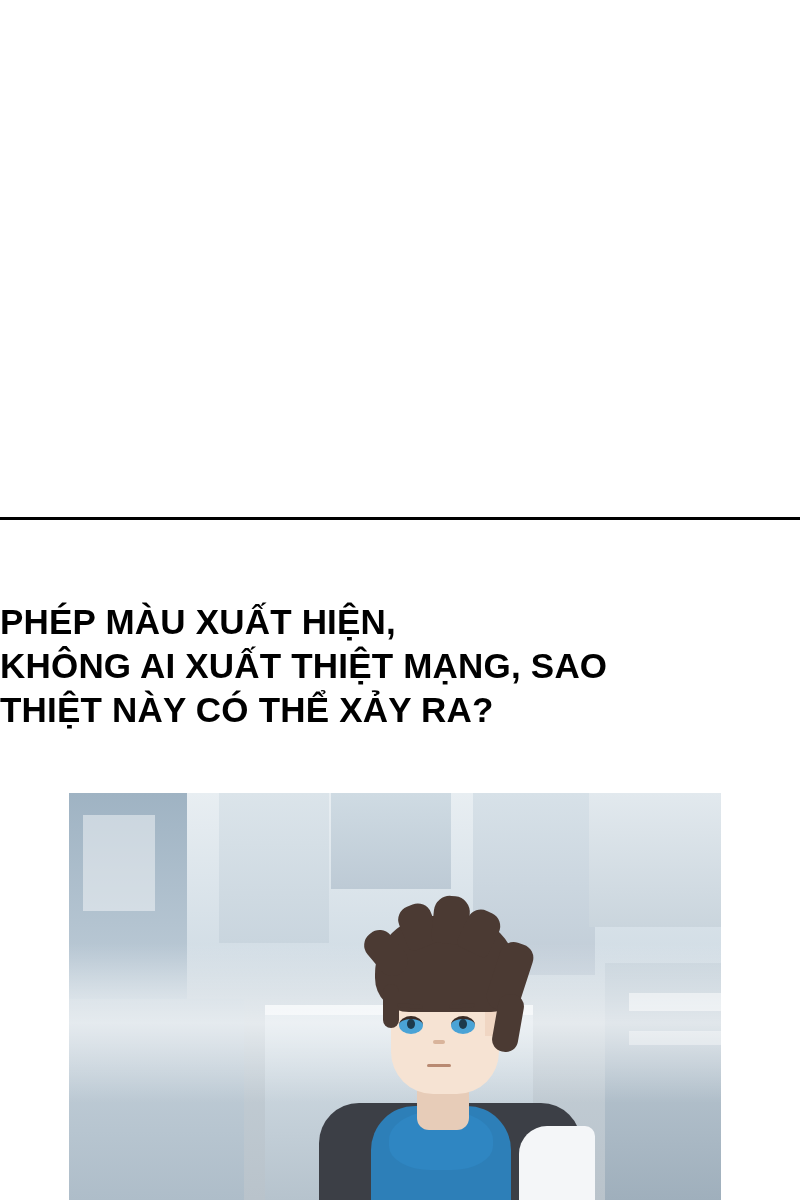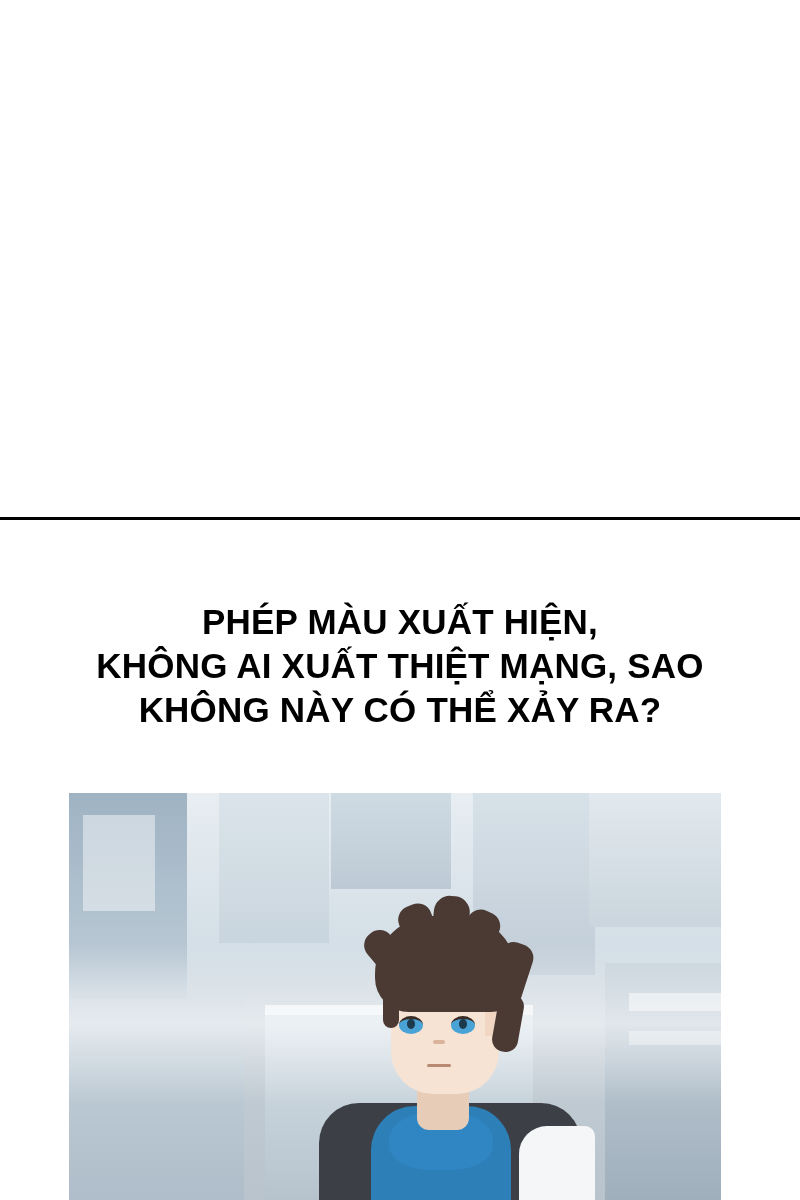--- a/index.html
+++ b/index.html
@@ -35,21 +35,20 @@
     width: 800px;
     height: 3px;
     background: #000000;
   }
   
   .narration {
     position: absolute;
     left: 0;
     top: 600px;
     width: 800px;
-    text-align: center;
     font-weight: bold;
     font-size: 35px;
     line-height: 44px;
     color: #000000;
     letter-spacing: 0.2px;
   }
   .narration .line {
     display: block;
     white-space: nowrap;
   }
@@ -272,21 +271,21 @@
 
 <div class="page">
 
   <div class="panel-blank"></div>
 
   <div class="panel-divider"></div>
 
   <div class="narration">
     <span class="line">PHÉP MÀU XUẤT HIỆN,</span>
     <span class="line">KHÔNG AI XUẤT THIỆT MẠNG, SAO</span>
-    <span class="line">KHÔNG NÀY CÓ THỂ XẢY RA?</span>
+    <span class="line">THIỆT NÀY CÓ THỂ XẢY RA?</span>
   </div>
 
   <div class="comic-panel">
     <div class="bg-sky"></div>
 
     <div class="bld bld-l1"></div>
     <div class="bld bld-l2"></div>
     <div class="bld bld-m1"></div>
     <div class="bld bld-m2"></div>
     <div class="bld bld-r1"></div>

